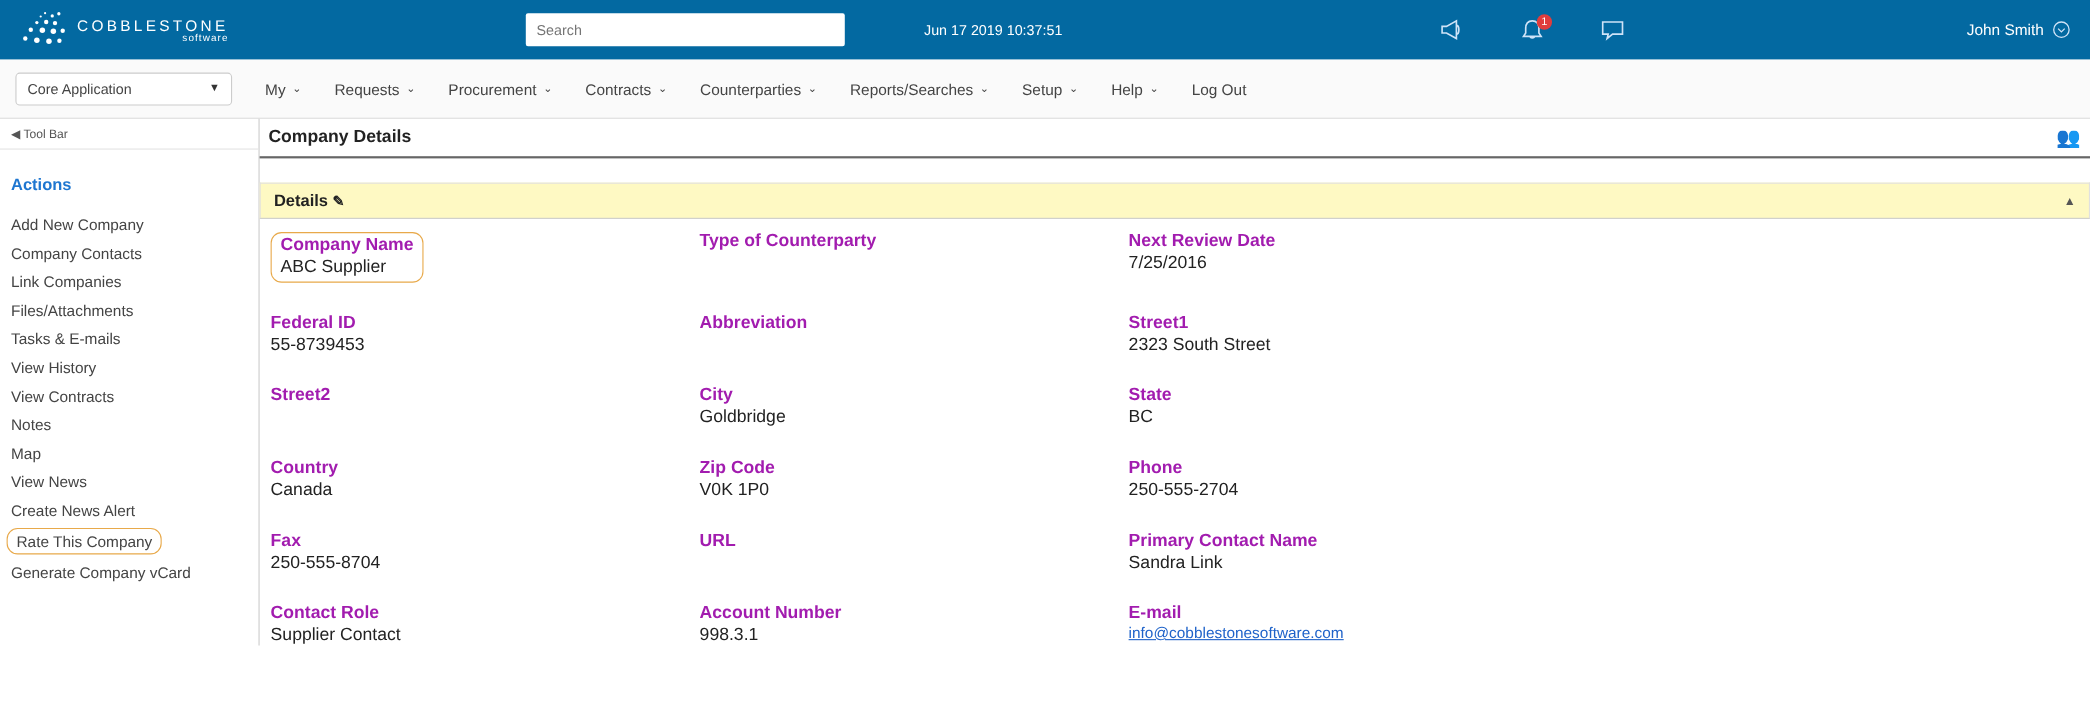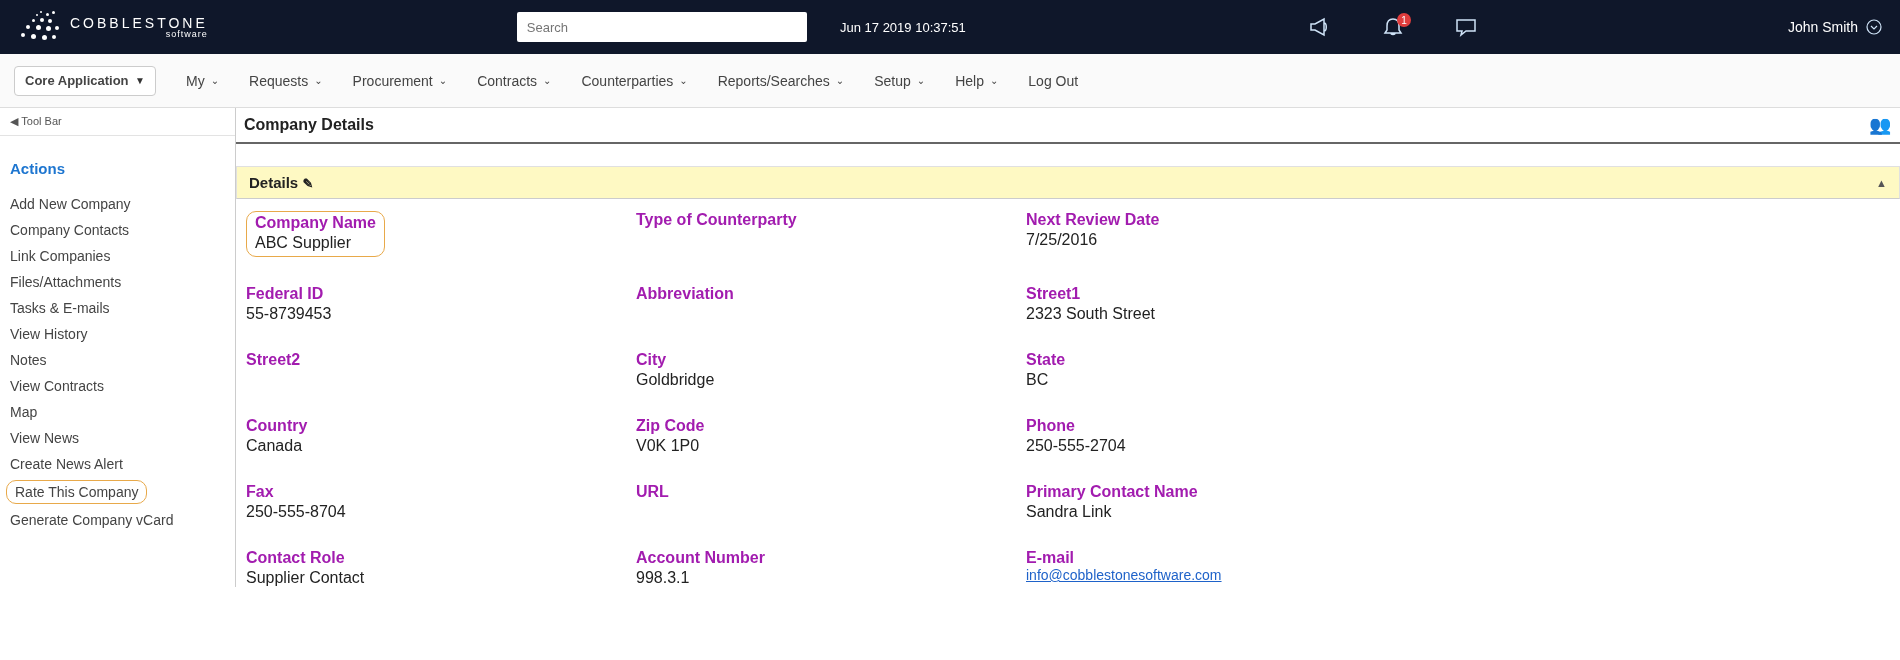--- a/index.html
+++ b/index.html
@@ -4,28 +4,27 @@
 <style>
 * { box-sizing: border-box; margin: 0; padding: 0; }
 body {
   font-family: Arial, Helvetica, sans-serif;
   font-size: 13px;
   color: #333;
   background: #fff;
   width: 1900px;
 }
 .topbar {
-  background: #0f172a;
+  background: #0369a1;
   height: 54px;
   display: flex;
   align-items: center;
   color: #fff;
   padding: 0 18px;
   position: relative;
-  gap: 39px;
 }
 .logo-block { display: flex; align-items: center; gap: 10px; }
 .logo-dots { width: 42px; height: 36px; position: relative; }
 .dot { position:absolute; width:3px; height:3px; background:#fff; border-radius:50%; }
 .logo-text { line-height: 1; }
 .logo-text .main { font-size: 14px; letter-spacing: 3px; }
 .logo-text .sub { font-size: 9px; text-align: right; letter-spacing: 1px; }
 .search-box {
   margin-left: 270px;
   width: 290px;
@@ -74,32 +73,31 @@
   height: 54px;
   border-bottom: 1px solid #ddd;
   background: #fafafa;
   display:flex;
   align-items:center;
   padding: 0 14px;
   gap: 30px;
   color: #444;
 }
 .app-select {
-  width: 142px;
+  width: 197px;
   height: 30px;
   border: 1px solid #ccc;
   border-radius: 4px;
   background: #fff;
   display:flex;
   align-items:center;
   justify-content:space-between;
   padding: 0 10px;
   cursor:pointer;
   font-size: 13px;
-  font-weight: bold;
 }
 .app-select .caret { font-size:10px; color:#333; }
 .menu-item {
   display:flex; align-items:center; gap:6px;
   font-size: 14px;
   color: #444;
   cursor:pointer;
 }
 .menu-item .caret { font-size:10px; }
 .body-area { display:flex; }
@@ -281,22 +279,22 @@
 
   <div class="sidebar">
     <div class="toolbar-toggle">◀ Tool Bar</div>
     <div class="actions-title">Actions</div>
     <div><span class="side-link">Add New Company</span></div>
     <div><span class="side-link">Company Contacts</span></div>
     <div><span class="side-link">Link Companies</span></div>
     <div><span class="side-link">Files/Attachments</span></div>
     <div><span class="side-link">Tasks &amp; E-mails</span></div>
     <div><span class="side-link">View History</span></div>
+    <div><span class="side-link">View Contracts</span></div>
     <div><span class="side-link">Notes</span></div>
-    <div><span class="side-link">View Contracts</span></div>
     <div><span class="side-link">Map</span></div>
     <div><span class="side-link">View News</span></div>
     <div><span class="side-link">Create News Alert</span></div>
     <div><span class="side-link hl">Rate This Company</span></div>
     <div><span class="side-link">Generate Company vCard</span></div>
   </div>
 
   <div class="content">
     <div class="page-title-row">
       <h2>Company Details</h2>

